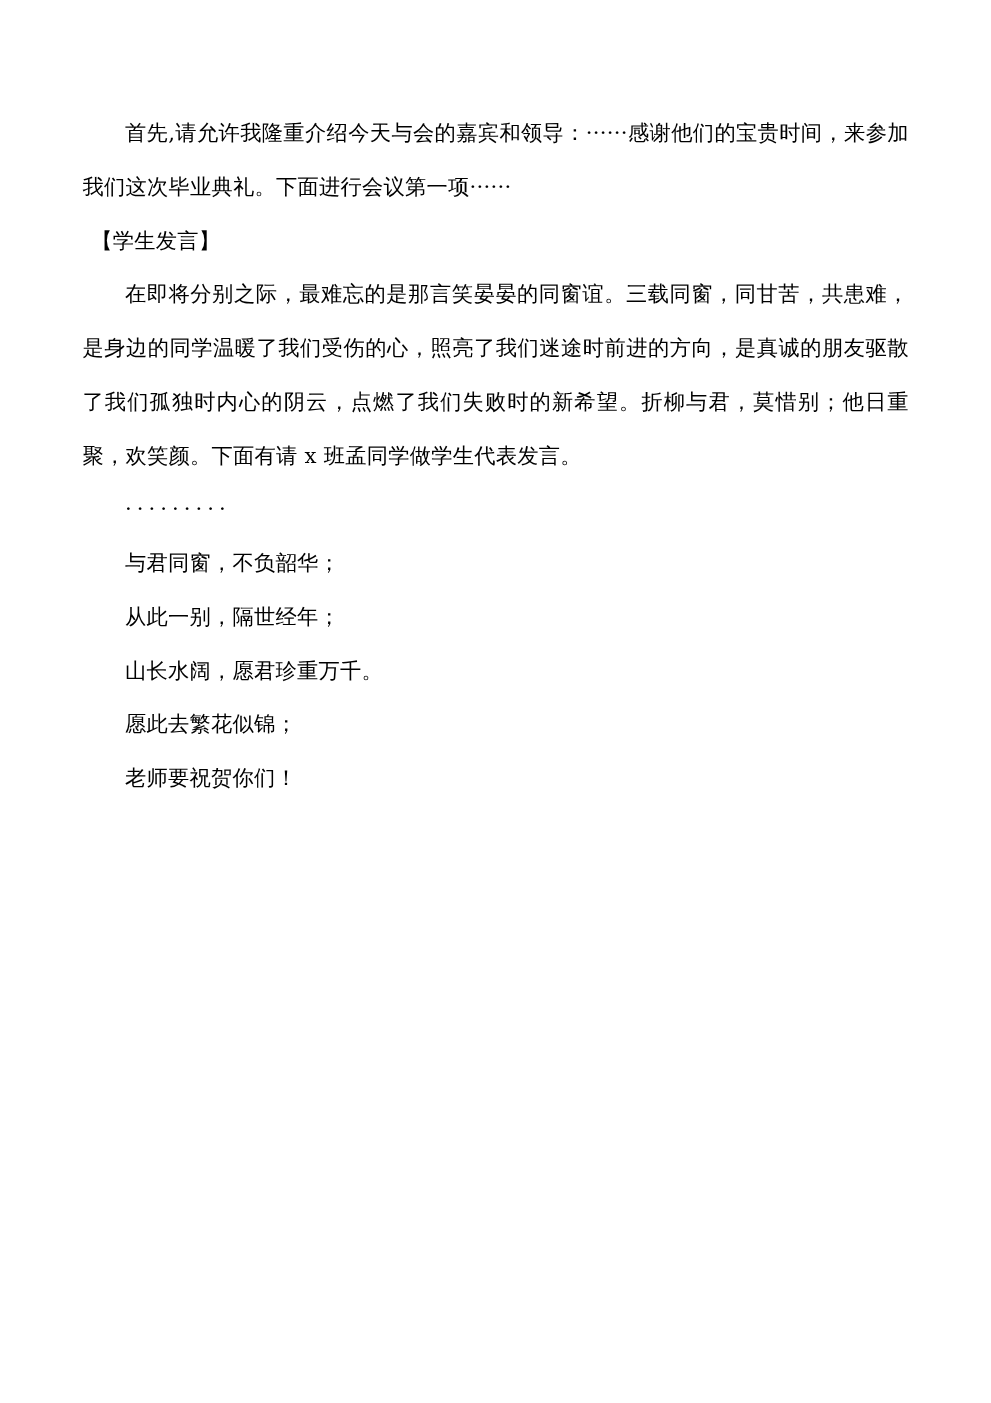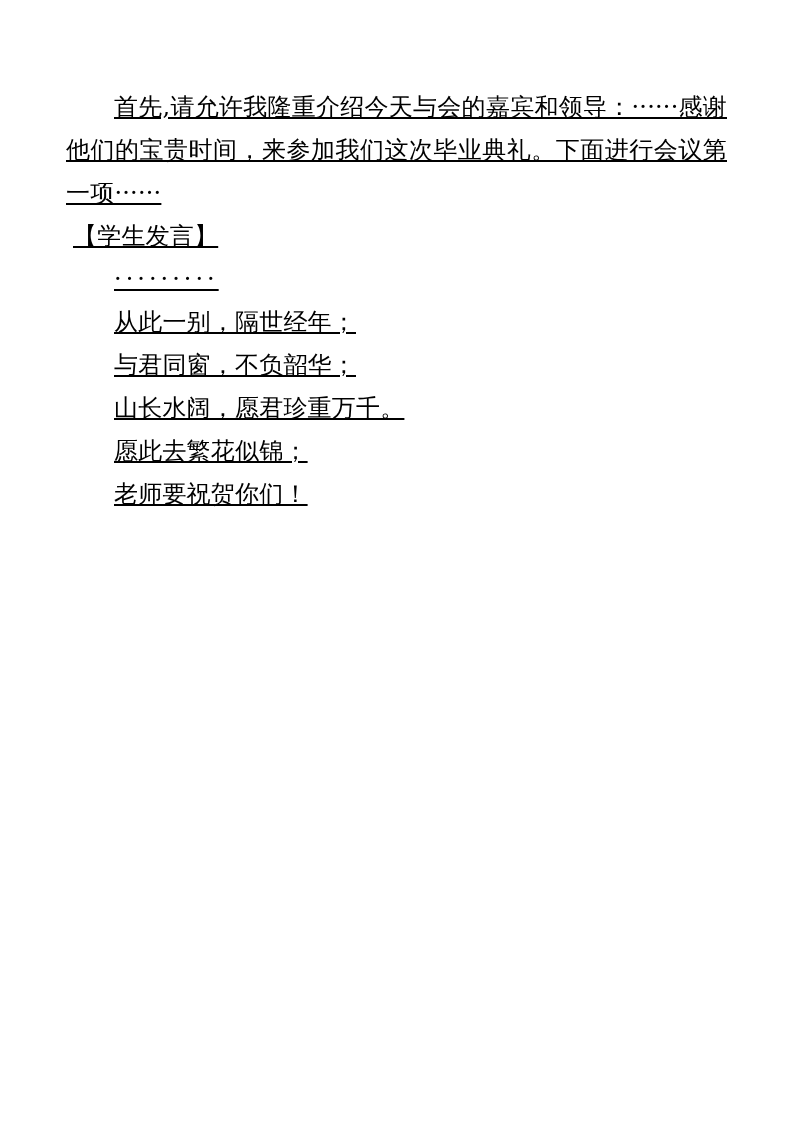--- a/index.html
+++ b/index.html
@@ -17,26 +17,25 @@
   }
   .page {
     box-sizing: border-box;
     width: 793px;
     height: 1122px;
     padding: 86px 66px 60px 66px;
     display: flex;
     flex-direction: column;
   }
   .doc-body {
-    font-size: 24px;
+    font-size: 17px;
     line-height: 43px;
     text-align: justify;
     text-justify: inter-ideograph;
     letter-spacing: 0.2px;
-    text-decoration: underline;
   }
   p {
     margin: 0;
   }
   .indent2 {
     text-indent: 2em;
   }
   .bracket-head {
     text-indent: 0;
   }
@@ -55,25 +54,26 @@
 </head>
 <body>
 
 <div class="page">
   <div class="doc-body">
 
     <p class="indent2">首先,请允许我隆重介绍今天与会的嘉宾和领导：······感谢他们的宝贵时间，来参加我们这次毕业典礼。下面进行会议第一项······</p>
 
     <p class="bracket-head sp-before">【学生发言】</p>
 
+    <p class="indent2">在即将分别之际，最难忘的是那言笑晏晏的同窗谊。三载同窗，同甘苦，共患难，是身边的同学温暖了我们受伤的心，照亮了我们迷途时前进的方向，是真诚的朋友驱散了我们孤独时内心的阴云，点燃了我们失败时的新希望。折柳与君，莫惜别；他日重聚，欢笑颜。下面有请 x 班孟同学做学生代表发言。</p>
 
     <p class="dots-line">·········</p>
 
+    <p class="verse">与君同窗，不负韶华；</p>
     <p class="verse">从此一别，隔世经年；</p>
-    <p class="verse">与君同窗，不负韶华；</p>
     <p class="verse">山长水阔，愿君珍重万千。</p>
     <p class="verse">愿此去繁花似锦；</p>
     <p class="verse">老师要祝贺你们！</p>
 
 
 
   </div>
 </div>
 
 </body></html>

